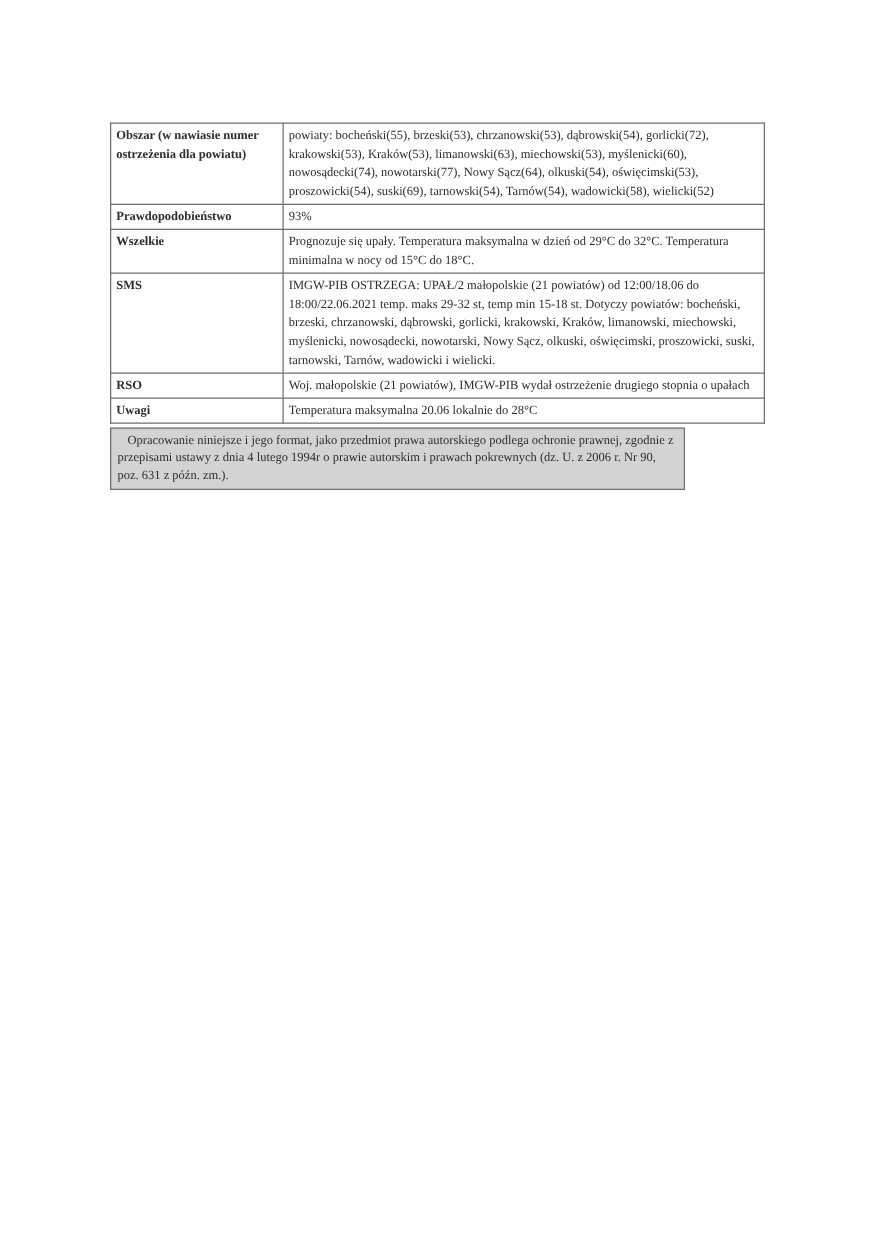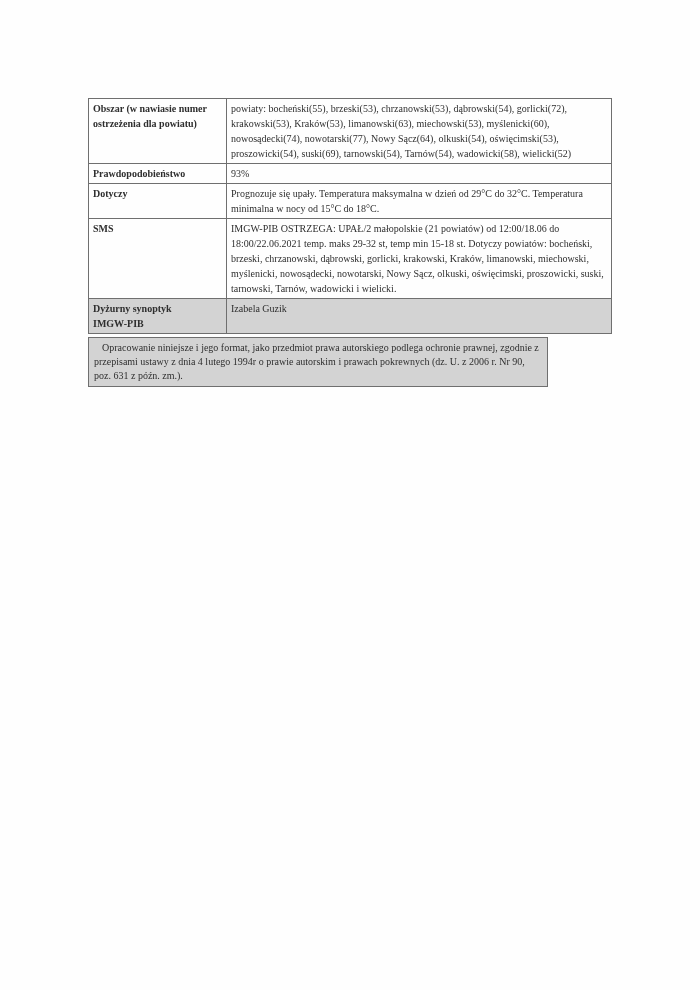--- a/index.html
+++ b/index.html
@@ -76,31 +76,34 @@
         <tr>
           <td class="cell-label">Obszar (w nawiasie numer
 ostrzeżenia dla powiatu)</td>
           <td class="cell-value">powiaty: bocheński(55), brzeski(53), chrzanowski(53), dąbrowski(54), gorlicki(72), krakowski(53), Kraków(53), limanowski(63), miechowski(53), myślenicki(60), nowosądecki(74), nowotarski(77), Nowy Sącz(64), olkuski(54), oświęcimski(53), proszowicki(54), suski(69), tarnowski(54), Tarnów(54), wadowicki(58), wielicki(52)</td>
         </tr>
         <tr>
           <td class="cell-label">Prawdopodobieństwo</td>
           <td class="cell-value">93%</td>
         </tr>
         <tr>
-          <td class="cell-label">Dotyczy</td>
+          <td class="cell-label">Wszelkie</td>
           <td class="cell-value">Prognozuje się upały. Temperatura maksymalna w dzień od 29°C do 32°C. Temperatura minimalna w nocy od 15°C do 18°C.</td>
         </tr>
         <tr>
           <td class="cell-label">SMS</td>
           <td class="cell-value">IMGW-PIB OSTRZEGA: UPAŁ/2 małopolskie (21 powiatów) od 12:00/18.06 do 18:00/22.06.2021 temp. maks 29-32 st, temp min 15-18 st. Dotyczy powiatów: bocheński, brzeski, chrzanowski, dąbrowski, gorlicki, krakowski, Kraków, limanowski, miechowski, myślenicki, nowosądecki, nowotarski, Nowy Sącz, olkuski, oświęcimski, proszowicki, suski, tarnowski, Tarnów, wadowicki i wielicki.</td>
         </tr>
-        <tr class="highlight">
-          <td class="cell-label">Dyżurny synoptyk
-IMGW-PIB</td>
-          <td class="cell-value">Izabela Guzik</td>
+        <tr>
+          <td class="cell-label">RSO</td>
+          <td class="cell-value">Woj. małopolskie (21 powiatów), IMGW-PIB wydał ostrzeżenie drugiego stopnia o upałach</td>
+        </tr>
+        <tr>
+          <td class="cell-label">Uwagi</td>
+          <td class="cell-value">Temperatura maksymalna 20.06 lokalnie do 28°C</td>
         </tr>
       </tbody>
     </table>
 
     <div class="footer-box">
       <p>Opracowanie niniejsze i jego format, jako przedmiot prawa autorskiego podlega ochronie prawnej, zgodnie z przepisami ustawy z dnia 4 lutego 1994r o prawie autorskim i prawach pokrewnych (dz. U. z 2006 r. Nr 90, poz. 631 z późn. zm.).</p>
     </div>
 
   </div>
 </div>

